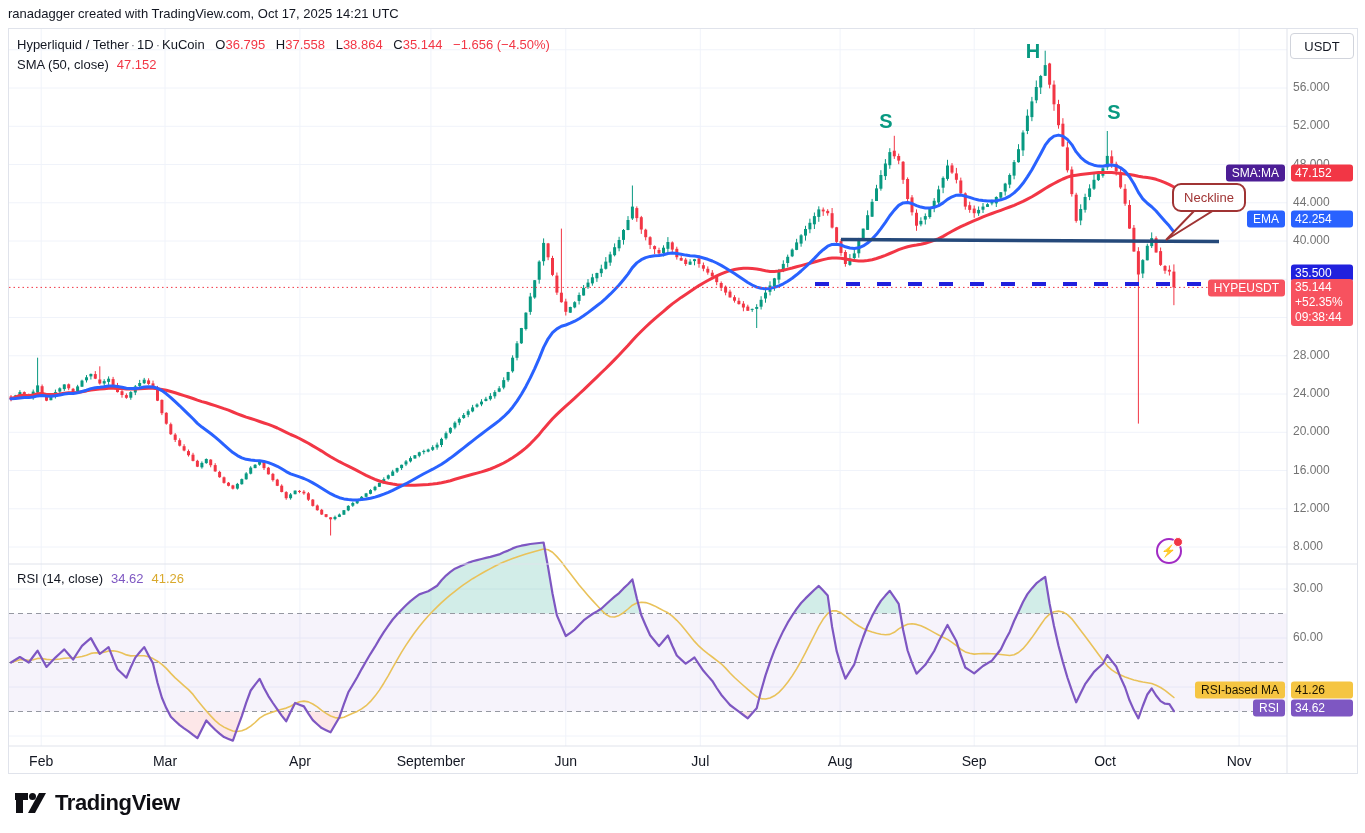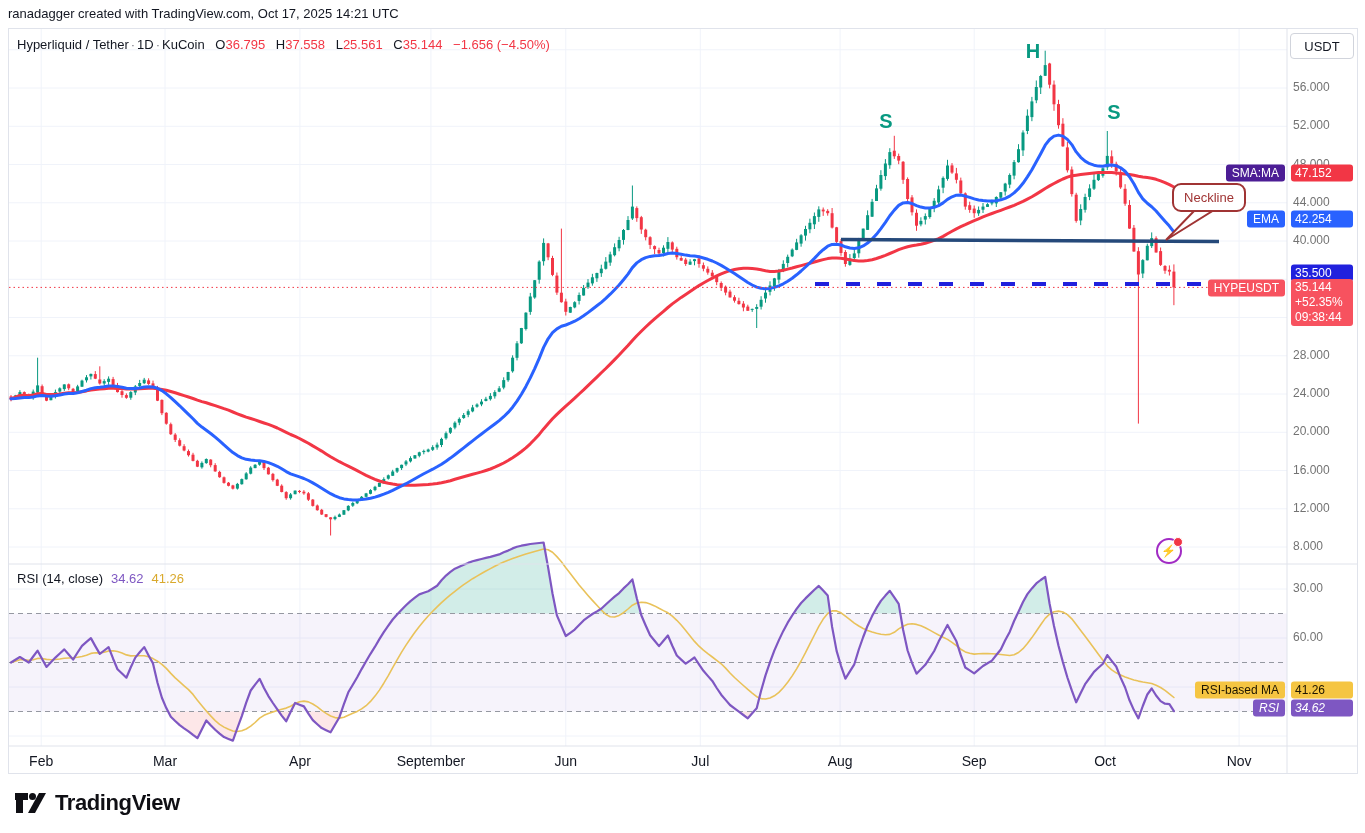--- a/index.html
+++ b/index.html
@@ -25,21 +25,21 @@
   .usdt-btn{position:absolute;left:1281px;top:4px;width:62px;height:24px;border:1px solid #d1d4dc;
             border-radius:4px;font-size:13px;display:flex;align-items:center;justify-content:center;
             color:#131722;background:#fff;cursor:pointer;z-index:6;}
   .tagL{position:absolute;right:72px;height:17px;line-height:17px;padding:0 6px;border-radius:3px;
         font-size:12px;color:#fff;white-space:nowrap;transform:translateY(-8.5px);z-index:6;}
   .tagR{position:absolute;left:1282px;width:54px;height:17px;line-height:17px;padding:0 4px;
         border-radius:3px;font-size:12px;color:#fff;transform:translateY(-8.5px);z-index:6;}
   .hype-block{position:absolute;left:1282px;width:54px;padding:1px 4px;border-radius:3px;
         font-size:12px;line-height:15px;color:#fff;z-index:6;}
   .yellow-badge{background:#f5c542;color:#1d1500 !important;}
-  .purple-badge{background:#7e57c2;font-style:italic;}
+  .purple-badge{background:#7e57c2;}
   .month-row{position:absolute;left:0;top:718px;width:1348px;height:26px;z-index:4;}
   .month{position:absolute;top:6px;transform:translateX(-50%);font-size:14px;color:#131722;}
   .flash-icon{position:absolute;left:1147px;top:509px;width:22px;height:22px;border:2px solid #a12bc4;
       border-radius:50%;display:flex;align-items:center;justify-content:center;z-index:5;cursor:pointer;}
   .flash-icon .bolt{color:#8e24aa;font-size:12px;line-height:1;}
   .flash-icon .dot{position:absolute;right:-3px;top:-3px;width:8px;height:8px;border-radius:50%;
       background:#f23645;border:1.5px solid #fff;}
   .tv-logo{position:absolute;left:14px;top:790px;display:flex;align-items:center;gap:9px;cursor:pointer;}
   .tv-logo .word{font-size:22px;font-weight:bold;letter-spacing:-0.4px;color:#0f0f14;}
 </style>
@@ -634,23 +634,26 @@
       <line x1="0" y1="535" x2="1348" y2="535" stroke="#e0e3eb" stroke-width="1"></line>
       <line x1="0" y1="717" x2="1348" y2="717" stroke="#e0e3eb" stroke-width="1"></line>
       <line x1="1278" y1="0" x2="1278" y2="744" stroke="#e0e3eb" stroke-width="1"></line>
     </svg>
 
   <div class="legend">
     <div>
       <span class="ttl">Hyperliquid / Tether</span><span class="sep">·</span><span class="ttl">1D</span><span class="sep">·</span><span class="ttl">KuCoin</span>
       <span class="ok">O</span><span class="ov">36.795</span>
       <span class="ok">H</span><span class="ov">37.558</span>
-      <span class="ok">L</span><span class="ov">25.561</span>
+      <span class="ok">L</span><span class="ov">38.864</span>
       <span class="ok">C</span><span class="ov">35.144</span>
       <span class="neg">−1.656 (−4.50%)</span>
+    </div>
+    <div>
+      <span>SMA (50, close)</span><span class="v-red ind-v">47.152</span>
     </div>
   </div>
 
   <div class="rsi-legend">
     <span>RSI (14, close)</span><span class="v-purple">34.62</span><span class="v-yellow">41.26</span>
   </div>
 
   <div class="usdt-btn">USDT</div>
 
   <div id="price-axis">

